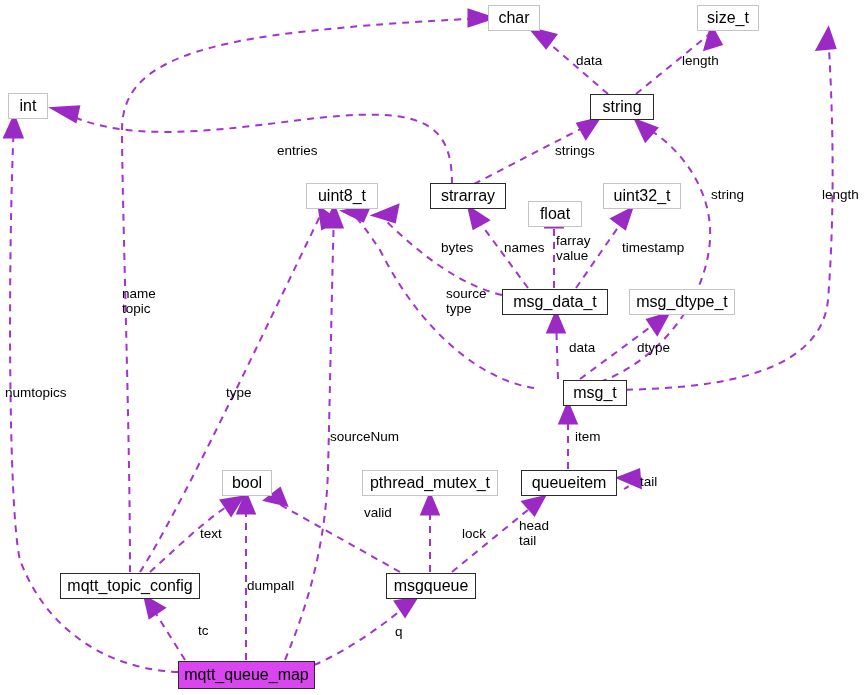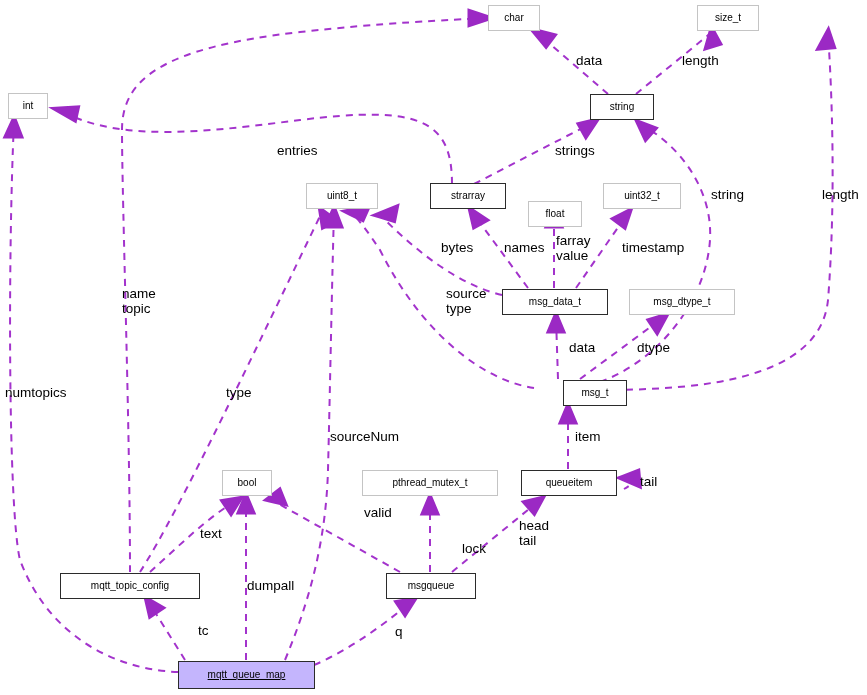--- a/index.html
+++ b/index.html
@@ -22,36 +22,35 @@
     width: 867px;
     height: 695px;
     pointer-events: none;
   }
   .node {
     position: absolute;
     box-sizing: border-box;
     display: flex;
     align-items: center;
     justify-content: center;
-    font-size: 10px;
+    font-size: 16px;
     line-height: 1;
     color: #000000;
     background: #ffffff;
     white-space: nowrap;
   }
   .node.ext {
     border: 1px solid #c4c4c4;
   }
   .node.doc {
     border: 1.6px solid #2b2b2b;
   }
   .node.focus {
     border: 1.6px solid #2b2b2b;
-    background: #c4b5fd;
-    text-decoration: underline;
+    background: #d946ef;
   }
   .edge-label {
     position: absolute;
     font-size: 13.5px;
     line-height: 14.5px;
     color: #000000;
     white-space: pre;
     background: transparent;
   }
 </style>
@@ -150,21 +149,21 @@
       <div class="edge-label" style="left: 556px; top: 234px;">farray
 value</div>
       <div class="edge-label" style="left: 622px; top: 241px;">timestamp</div>
       <div class="edge-label" style="left: 446px; top: 287px;">source
 type</div>
       <div class="edge-label" style="left: 569px; top: 341px;">data</div>
       <div class="edge-label" style="left: 637px; top: 341px;">dtype</div>
       <div class="edge-label" style="left: 575px; top: 430px;">item</div>
       <div class="edge-label" style="left: 640px; top: 475px;">tail</div>
       <div class="edge-label" style="left: 364px; top: 506px;">valid</div>
-      <div class="edge-label" style="left: 434px; top: 542px; padding-left: 28px;">lock</div>
+      <div class="edge-label" style="left: 434px; top: 527px; padding-left: 28px;">lock</div>
       <div class="edge-label" style="left: 519px; top: 519px;">head
 tail</div>
       <div class="edge-label" style="left: 226px; top: 386px;">type</div>
       <div class="edge-label" style="left: 122px; top: 287px;">name
 topic</div>
       <div class="edge-label" style="left: 200px; top: 527px;">text</div>
       <div class="edge-label" style="left: 198px; top: 624px;">tc</div>
       <div class="edge-label" style="left: 247px; top: 579px;">dumpall</div>
       <div class="edge-label" style="left: 330px; top: 430px;">sourceNum</div>
       <div class="edge-label" style="left: 395px; top: 625px;">q</div>

